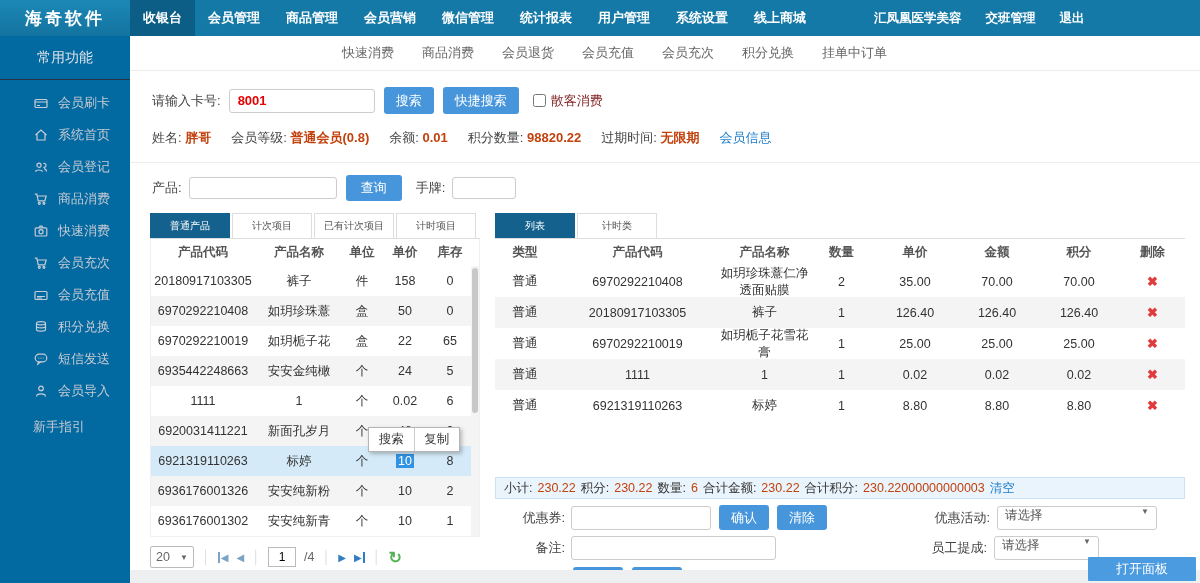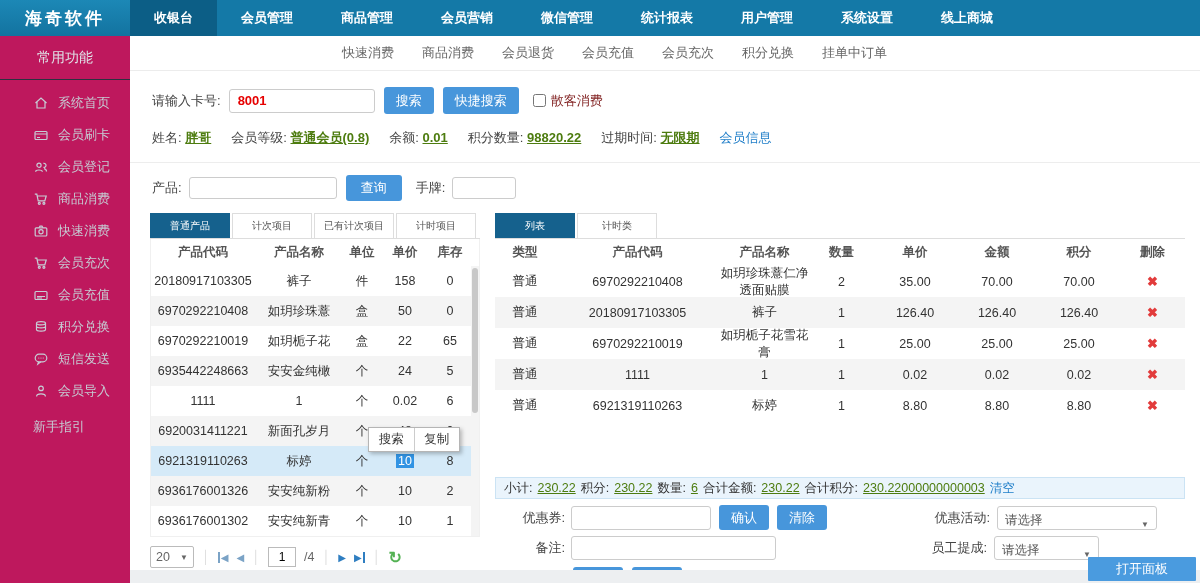--- a/index.html
+++ b/index.html
@@ -2,47 +2,47 @@
 <html><head>
 <meta charset="utf-8">
 <style>
   * { box-sizing: border-box; margin: 0; padding: 0; }
   html,body { width:1200px; height:583px; }
   body { position:relative; font-family:"Liberation Sans",sans-serif; background:#fff; overflow:hidden; }
 
   
   .topbar { position:absolute; inset:0 0 auto 0; height:36px; background:#1479A7; display:flex; align-items:stretch; color:#fff; z-index:20;text-align:right; }
   .logo { width:130px; display:flex; align-items:center; justify-content:center; font-weight:bold; font-size:17px; letter-spacing:3px; background:linear-gradient(#1c88b6,#1373a0); }
-  .topnav-item { padding:0 24px; display:flex; align-items:center; font-size:13px; font-weight:bold; cursor:pointer; }
+  .topnav-item { padding:0 13px; display:flex; align-items:center; font-size:13px; font-weight:bold; cursor:pointer; }
   .topnav-item.active { background:#0C5E86; }
   .top-right { display:flex; align-items:center; gap:24px; margin-left:55px; font-size:12.5px; font-weight:bold; }
 
   
-  .sidebar { position:absolute; top:36px; left:0; bottom:0; width:130px; background:#be185d; z-index:10; }
+  .sidebar { position:absolute; top:36px; left:0; bottom:0; width:130px; background:#0369a1; z-index:10; }
   .side-title { color:#E0E4E9; font-size:14px; text-align:center; padding:13px 0 12px; border-bottom:1px solid #2B3240; margin-bottom:7px; }
   .side-item { display:flex; align-items:center; gap:9px; padding:7px 0 7px 33px; color:#C6CBD3; font-size:13px; cursor:pointer; }
   .side-item svg { width:16px; height:16px; stroke:#C7CDD6; fill:none; stroke-width:1.2; flex:0 0 16px; }
   .side-item svg .dot { fill:#C7CDD6; stroke:none; }
   .side-footer { padding:11px 0 0 33px; color:#C6CBD3; font-size:13px; cursor:pointer; }
 
   
   .main { position:absolute; left:130px; top:36px; right:0; bottom:0; background:#fff; }
   .subnav { display:flex; gap:28px; padding:8px 0 8px 212px; border-bottom:1px solid #ECECEC; font-size:13px; color:#666; }
   .subnav span { cursor:pointer; }
 
   .card-row { display:flex; align-items:center; margin:16px 0 0 22px; font-size:13px; color:#444; }
   .inp { border:1px solid #CCC; border-radius:3px; height:24px; padding:0 8px; font-size:13px; font-family:inherit; color:#333; background:#fff; }
   .card-input { width:146px; margin-left:8px; color:#E60000; font-weight:bold; }
   .btn { background:#4796DB; color:#fff; border:none; border-radius:3px; height:27px; font-size:13px; padding:0 12px; margin-left:9px; cursor:pointer; font-family:inherit; }
   .chk { width:13px; height:13px; margin:0 5px 0 14px; }
 
   .member-wrap { margin-top:15px; padding:0 0 15px 22px; border-bottom:1px solid #EDEDED; }
   .member-row { display:flex; align-items:center; font-size:13px; color:#444; }
   .member-row .pair { margin-right:20px; }
-  .red { color:#4d7c0f; font-weight:bold;text-decoration:underline; }
+  .red { color:#c2410c; font-weight:bold; }
   .link { color:#1E7DC8; cursor:pointer; }
 
   .product-row { display:flex; align-items:center; margin:12px 0 0 22px; font-size:13px; color:#444; }
   .product-input { width:148px; margin-left:7px; height:22px; }
   .hand-input { width:64px; margin-left:7px; height:22px; }
   .query-btn { height:26px; width:56px; padding:0; }
   .hand-label { margin-left:14px; }
 
   .cols { display:flex; gap:15px; margin:12px 0 0 20px; }
 
@@ -89,21 +89,21 @@
 
   .summary { margin-top:56px; background:#EAF4FC; border:1px solid #CBE3F4; height:22px; display:flex; align-items:center; gap:5px; padding:0 8px; font-size:12.5px; color:#333; }
   .summary .red { font-weight:normal; }
 
   .form-row { display:flex; align-items:center; margin-top:6px; font-size:13px; color:#444; }
   .flabel { width:70px; text-align:right; }
   .coupon-input { width:140px; margin-left:6px; }
   .sbtn { height:25px; padding:0 12px; margin-left:8px;font-family:Liberation Mono, monospace; }
   .note-input { width:205px; margin-left:6px; }
   .rgroup { display:flex; align-items:center; margin-left:auto; }
-  .select { height:24px; border:1px solid #CCC; border-radius:3px; background:#fff; display:flex; align-items:flex-end; justify-content:space-between; padding:0 7px; font-size:12.5px; color:#555; margin-left:7px; cursor:pointer; }
+  .select { height:24px; border:1px solid #CCC; border-radius:3px; background:#fff; display:flex; align-items:flex-start; justify-content:space-between; padding:0 7px; font-size:12.5px; color:#555; margin-left:7px; cursor:pointer; }
   .promo-select { width:160px; margin-right:28px; }
   .staff-select { width:105px; margin-right:86px; }
   .actions { margin-left:78px; margin-top:7px; }
   .actions .btn { height:24px; margin-left:0; margin-right:9px; }
 
   .footer-strip { position:absolute; left:130px; right:0; bottom:0; height:13px; background:#EDEFF1; z-index:5; }
   .open-panel { position:absolute; right:4px; bottom:2px; width:108px; height:24px; background:#4A9BDF; color:#fff; border:none; font-size:13px; border-radius:1px; z-index:15; cursor:pointer; font-family:inherit; }
 
   .context-menu { position:absolute; left:368px; top:427px; width:92px; height:25px; background:#fff; border:1px solid #B5B5B5; box-shadow:2px 2px 4px rgba(0,0,0,.25); display:flex; z-index:30; font-size:12.5px; color:#333; }
   .cm-item { flex:1; display:flex; align-items:center; justify-content:center; cursor:pointer; }
@@ -116,37 +116,42 @@
   <div class="logo">海奇软件</div>
   <div class="topnav-item active">收银台</div>
   <div class="topnav-item">会员管理</div>
   <div class="topnav-item">商品管理</div>
   <div class="topnav-item">会员营销</div>
   <div class="topnav-item">微信管理</div>
   <div class="topnav-item">统计报表</div>
   <div class="topnav-item">用户管理</div>
   <div class="topnav-item">系统设置</div>
   <div class="topnav-item">线上商城</div>
+  <div class="top-right">
+    <span>汇凤凰医学美容</span>
+    <span>交班管理</span>
+    <span>退出</span>
+  </div>
 </div>
 
 <aside class="sidebar">
   <div class="side-title">常用功能</div>
 
   <div class="side-item">
     <svg viewBox="0 0 16 16">
-        <path d="M2.5 8 8 3l5.5 5M4 7v6h8V7"></path>
-      </svg>
-    <span>系统首页</span>
-  </div>
-  <div class="side-item">
-    <svg viewBox="0 0 16 16">
         <rect x="2" y="4.5" width="12" height="8" rx="1"></rect>
         <path d="M2 7h12M4 10.5h3"></path>
       </svg>
     <span>会员刷卡</span>
+  </div>
+  <div class="side-item">
+    <svg viewBox="0 0 16 16">
+        <path d="M2.5 8 8 3l5.5 5M4 7v6h8V7"></path>
+      </svg>
+    <span>系统首页</span>
   </div>
   <div class="side-item">
     <svg viewBox="0 0 16 16">
         <circle cx="6" cy="6.2" r="2.1"></circle>
         <path d="M2.6 12.8c0-2.4 6.8-2.4 6.8 0M10.4 4.4a2 2 0 1 1 0 3.8M11 9.6c1.6.3 2.5 1.4 2.5 3"></path>
       </svg>
     <span>会员登记</span>
   </div>
   <div class="side-item">
     <svg viewBox="0 0 16 16">

